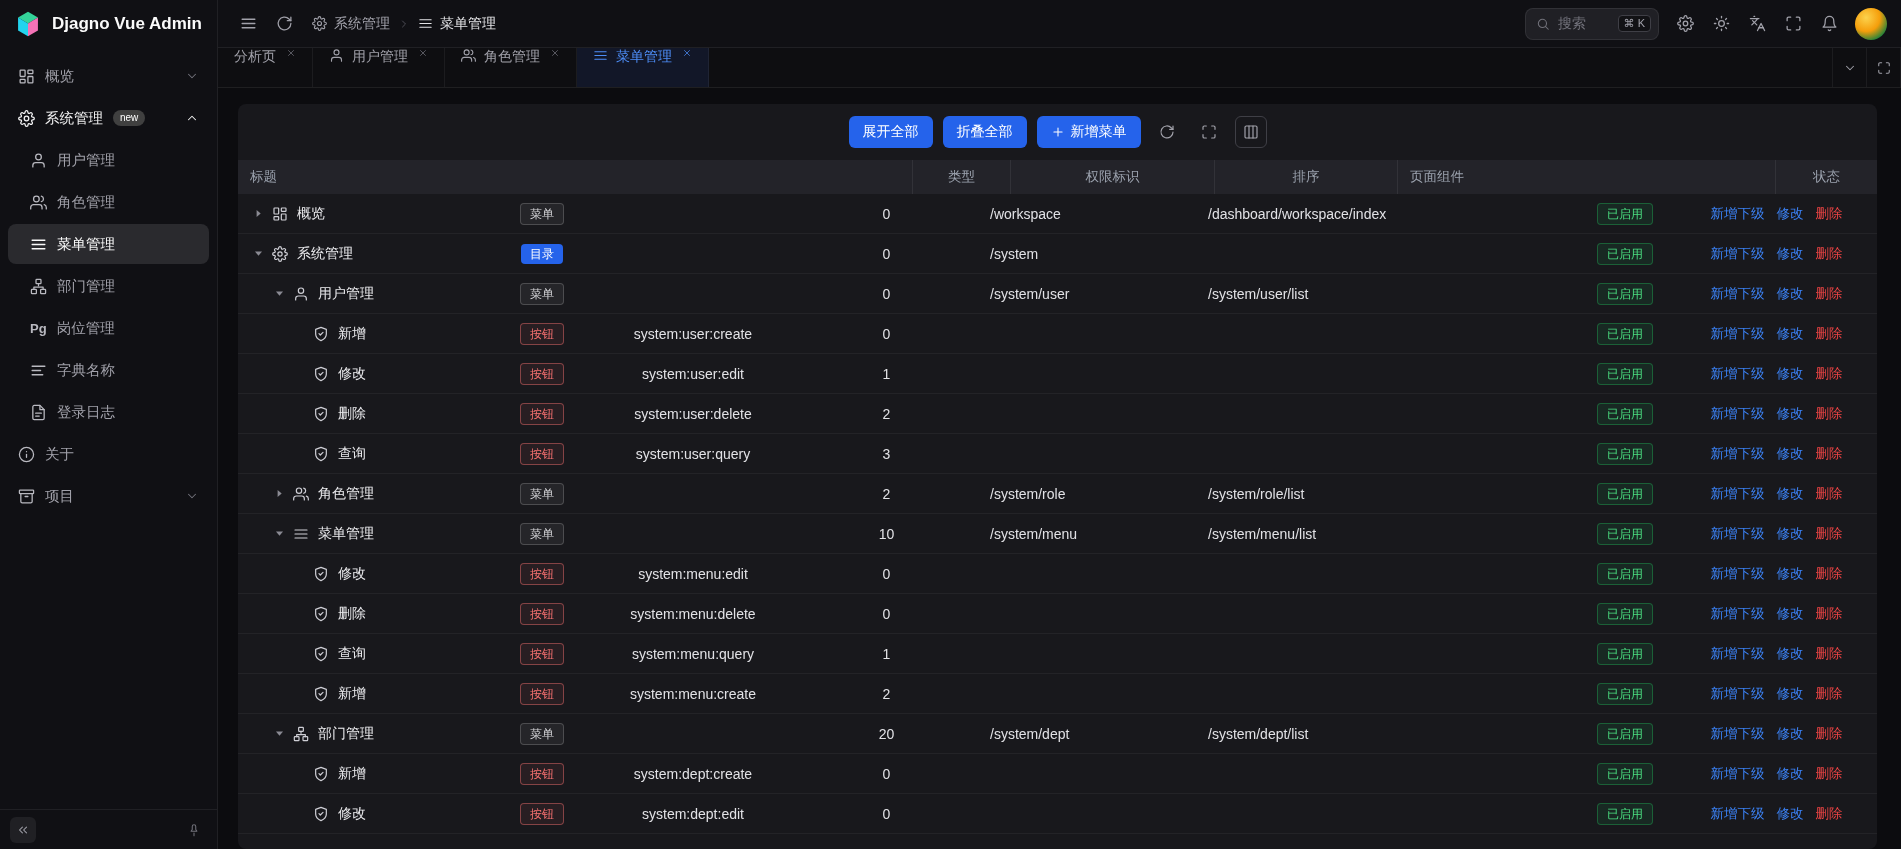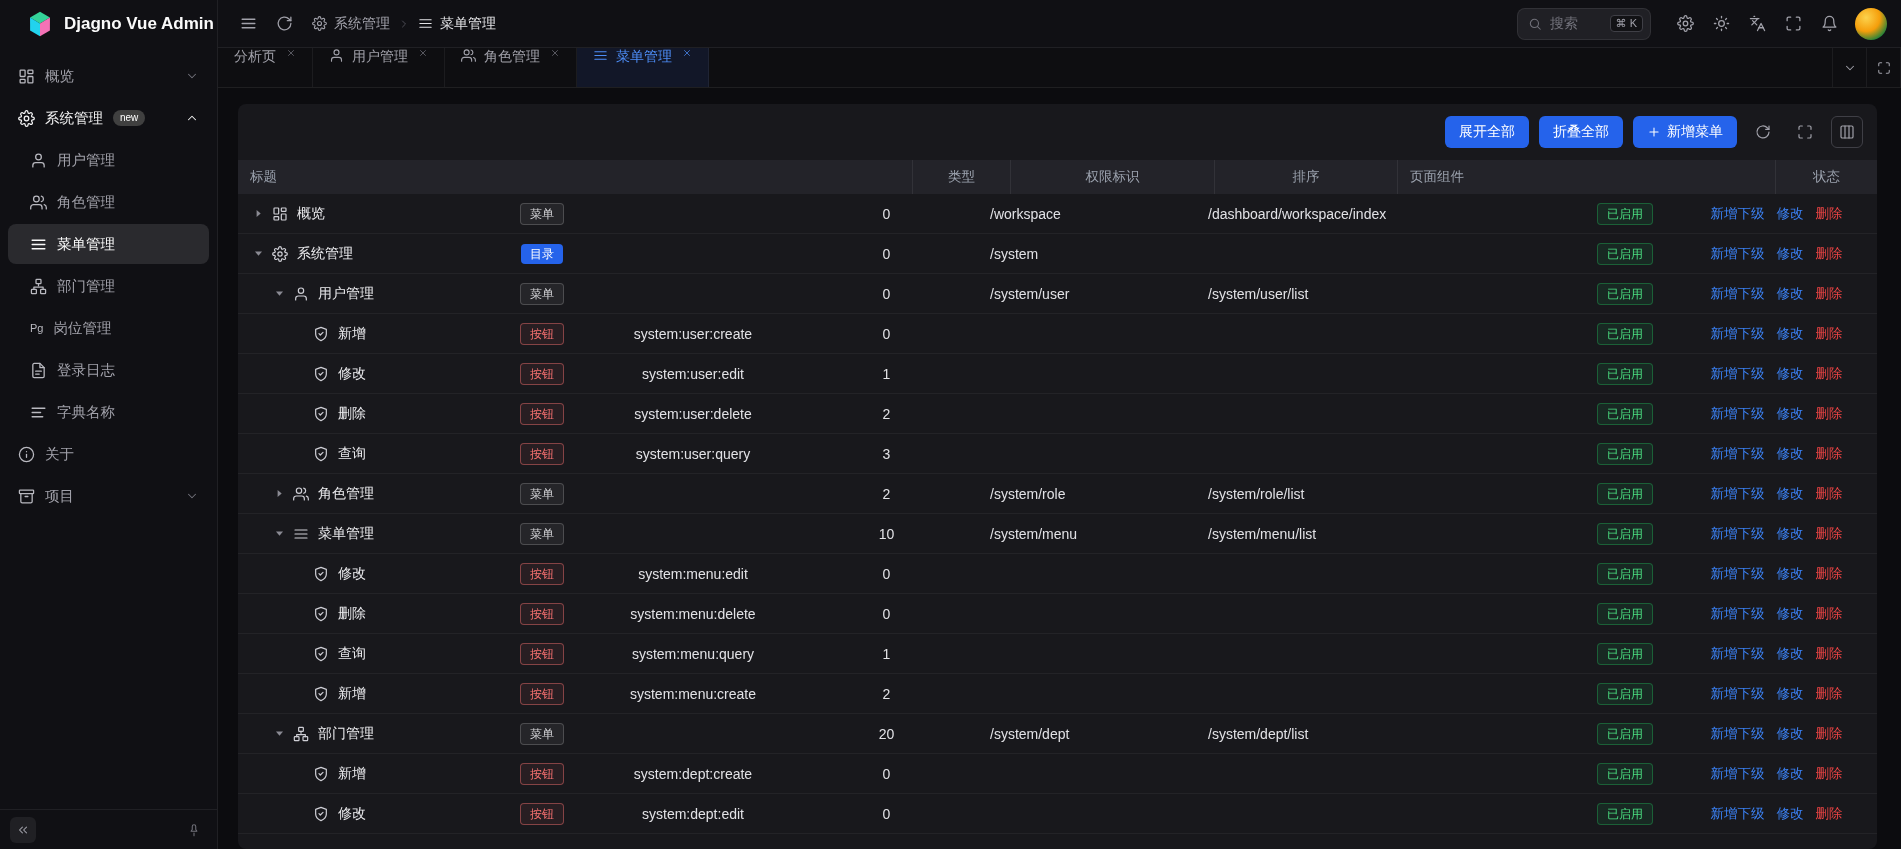--- a/index.html
+++ b/index.html
@@ -4,71 +4,71 @@
 <style>
   *{margin:0;padding:0;box-sizing:border-box}
   html,body{width:1901px;height:849px;overflow:hidden;background:#09090b;color:#d4d4d8;
     font-family:"Liberation Sans","DejaVu Sans",sans-serif;font-size:14px}
   .app{display:flex;width:100%;height:100%}
   .icon{display:inline-flex;align-items:center;justify-content:center;flex:none}
   .icon svg{width:1em;height:1em;stroke:currentColor;fill:none;stroke-width:1.8;stroke-linecap:round;stroke-linejoin:round}
 
   
   .sidebar{width:218px;min-width:218px;background:#101014;border-right:1px solid rgba(255,255,255,.07);display:flex;flex-direction:column}
-  .logo-row{height:48px;display:flex;align-items:center;gap:10px;padding:0 26px;cursor:pointer}
+  .logo-row{height:48px;display:flex;align-items:center;gap:10px;padding:0 14px;cursor:pointer}
   .app-title{color:#fafafa;font-weight:700;font-size:17px;white-space:nowrap}
   .side-nav{flex:1;padding:8px;overflow:hidden}
   .side-item{display:flex;align-items:center;gap:10px;height:40px;padding:0 10px;border-radius:8px;
     color:#a1a1aa;font-size:14.5px;cursor:pointer;margin-bottom:2px;white-space:nowrap}
   .side-item .icon{font-size:17px;color:#b9b9c0}
   .side-item.trail{color:#f4f4f5}
   .side-item.trail .icon{color:#f4f4f5}
   .side-item.child{padding-left:22px}
   .side-item.active{background:#2a2a2e;color:#fafafa}
   .side-item.active .icon{color:#fafafa}
   .icon.chev{margin-left:auto;font-size:14px;color:#71717a}
   .new-badge{background:#404040;color:#fff;font-size:10px;padding:1px 7px;border-radius:999px;line-height:14px}
   .side-footer{height:40px;border-top:1px solid rgba(255,255,255,.07);display:flex;align-items:center;justify-content:space-between;padding:0 10px}
   .foot-btn{width:26px;height:26px;border:none;border-radius:6px;background:#202024;color:#a1a1aa;display:flex;align-items:center;justify-content:center;font-size:14px;cursor:pointer}
   .foot-btn.ghost{background:transparent;color:#71717a}
-  .icon.pg{font-size:11px;font-weight:400}
+  .icon.pg{font-size:13px;font-weight:700}
 
   
   .main{flex:1;display:flex;flex-direction:column;min-width:0}
 
   
   .topbar{height:48px;background:#101014;border-bottom:1px solid rgba(255,255,255,.07);display:flex;align-items:center;gap:4px;padding:0 14px}
   .icon-btn{width:32px;height:32px;border-radius:6px;display:flex;align-items:center;justify-content:center;color:#a1a1aa;background:transparent;border:none;font-size:17px;cursor:pointer}
   .breadcrumb{display:flex;align-items:center;gap:8px;margin-left:8px;color:#a1a1aa;font-size:14px}
   .crumb{display:flex;align-items:center;gap:7px;cursor:pointer}
   .crumb:last-child{color:#e4e4e7}
   .crumb .icon{font-size:15px}
   .crumb-sep{color:#52525b;font-size:12px}
   .spacer{flex:1}
-  .search-pill{display:flex;align-items:center;gap:8px;background:#202025;border:1px solid rgba(255,255,255,.08);border-radius:8px;height:32px;padding:0 7px 0 10px;color:#71717a;width:134px;cursor:pointer;margin-right:14px}
+  .search-pill{display:flex;align-items:center;gap:8px;background:#202025;border:1px solid rgba(255,255,255,.08);border-radius:8px;height:32px;padding:0 7px 0 10px;color:#71717a;width:134px;cursor:pointer;margin-right:6px}
   .search-pill .icon{font-size:14px}
   .kbd{margin-left:auto;background:#121215;border:1px solid #3f3f46;border-radius:4px;font-size:11px;padding:1px 5px;color:#a1a1aa;white-space:nowrap}
   .avatar{width:32px;height:32px;border-radius:50%;flex:none;margin-left:6px;cursor:pointer;
     background:radial-gradient(circle at 35% 30%,#fcd34d 0%,#f59e0b 45%,#15803d 80%,#064e3b 100%)}
 
   
   .tabbar{height:40px;background:#0e0e11;border-bottom:1px solid rgba(255,255,255,.07);display:flex;align-items:stretch}
   .tabs{display:flex;flex:1;min-width:0}
   .tab{display:flex;align-items:flex-start;gap:8px;padding:0 16px;font-size:14px;color:#a1a1aa;border-right:1px solid rgba(255,255,255,.06);cursor:pointer;white-space:nowrap}
   .tab .icon{font-size:15px}
   .tab .close{font-size:10px;color:#71717a;margin-left:2px}
   .tab.active{color:#4d8df6;background:rgba(61,110,245,.10)}
   .tab.active .close,.tab.active .icon{color:#4d8df6}
   .tab-controls{display:flex;border-left:1px solid rgba(255,255,255,.06)}
   .tab-ctrl{width:34px;display:flex;align-items:center;justify-content:center;color:#a1a1aa;cursor:pointer;border-right:1px solid rgba(255,255,255,.06);background:transparent;border-top:none;border-bottom:none;border-left:none;font-size:14px}
 
   
   .content{flex:1;background:#0c0c0f;padding:16px 24px 0 20px;min-height:0}
   .card{background:#18181c;border-radius:8px;height:100%;display:flex;flex-direction:column;overflow:hidden}
-  .toolbar{display:flex;align-items:center;justify-content:flex-end;gap:10px;padding:12px 14px}
+  .toolbar{display:flex;align-items:center;justify-content:center;gap:10px;padding:12px 14px}
   .btn-primary{display:flex;align-items:center;gap:6px;background:#2563eb;color:#fff;border:none;border-radius:6px;height:32px;padding:0 14px;font-size:14px;cursor:pointer;font-family:inherit;white-space:nowrap}
   .btn-primary .icon{font-size:14px}
   .tool-icon{width:32px;height:32px;border:none;background:transparent;color:#a1a1aa;border-radius:6px;display:flex;align-items:center;justify-content:center;font-size:16px;cursor:pointer}
   .tool-icon.bordered{border:1px solid #3f3f46}
 
   
   .table{flex:1;display:flex;flex-direction:column;min-height:0;font-size:14px}
   .thead{display:flex;background:#232329;height:34px;align-items:center;color:#9ca3af;font-size:13.5px;flex:none}
   .th{display:flex;align-items:center;padding:0 12px;height:100%;border-left:1px solid rgba(255,255,255,.07);white-space:nowrap}
   .th:first-child{border-left:none}
@@ -185,37 +185,37 @@
           </span>
           <span class="lbl">部门管理</span>
         </div>
         <div class="side-item child">
           <span class="icon pg ">Pg</span>
           <span class="lbl">岗位管理</span>
         </div>
         <div class="side-item child">
           <span class="icon ">
             <svg viewBox="0 0 24 24">
+              <line x1="3" y1="6" x2="21" y2="6"></line>
+              <line x1="3" y1="12" x2="15" y2="12"></line>
+              <line x1="3" y1="18" x2="18" y2="18"></line>
+            </svg>
+          </span>
+          <span class="lbl">字典名称</span>
+        </div>
+        <div class="side-item child">
+          <span class="icon ">
+            <svg viewBox="0 0 24 24">
               <path d="M14 2H6a2 2 0 0 0-2 2v16a2 2 0 0 0 2 2h12a2 2 0 0 0 2-2V8l-6-6z"></path>
               <path d="M14 2v6h6"></path>
               <line x1="8" y1="13" x2="16" y2="13"></line>
               <line x1="8" y1="17" x2="13" y2="17"></line>
             </svg>
           </span>
           <span class="lbl">登录日志</span>
-        </div>
-        <div class="side-item child">
-          <span class="icon ">
-            <svg viewBox="0 0 24 24">
-              <line x1="3" y1="6" x2="21" y2="6"></line>
-              <line x1="3" y1="12" x2="15" y2="12"></line>
-              <line x1="3" y1="18" x2="18" y2="18"></line>
-            </svg>
-          </span>
-          <span class="lbl">字典名称</span>
         </div>
         <div class="side-item group">
           <span class="icon ">
             <svg viewBox="0 0 24 24">
               <circle cx="12" cy="12" r="10"></circle>
               <line x1="12" y1="16" x2="12" y2="12"></line>
               <line x1="12" y1="8" x2="12.01" y2="8"></line>
             </svg>
           </span>
           <span class="lbl">关于</span>

